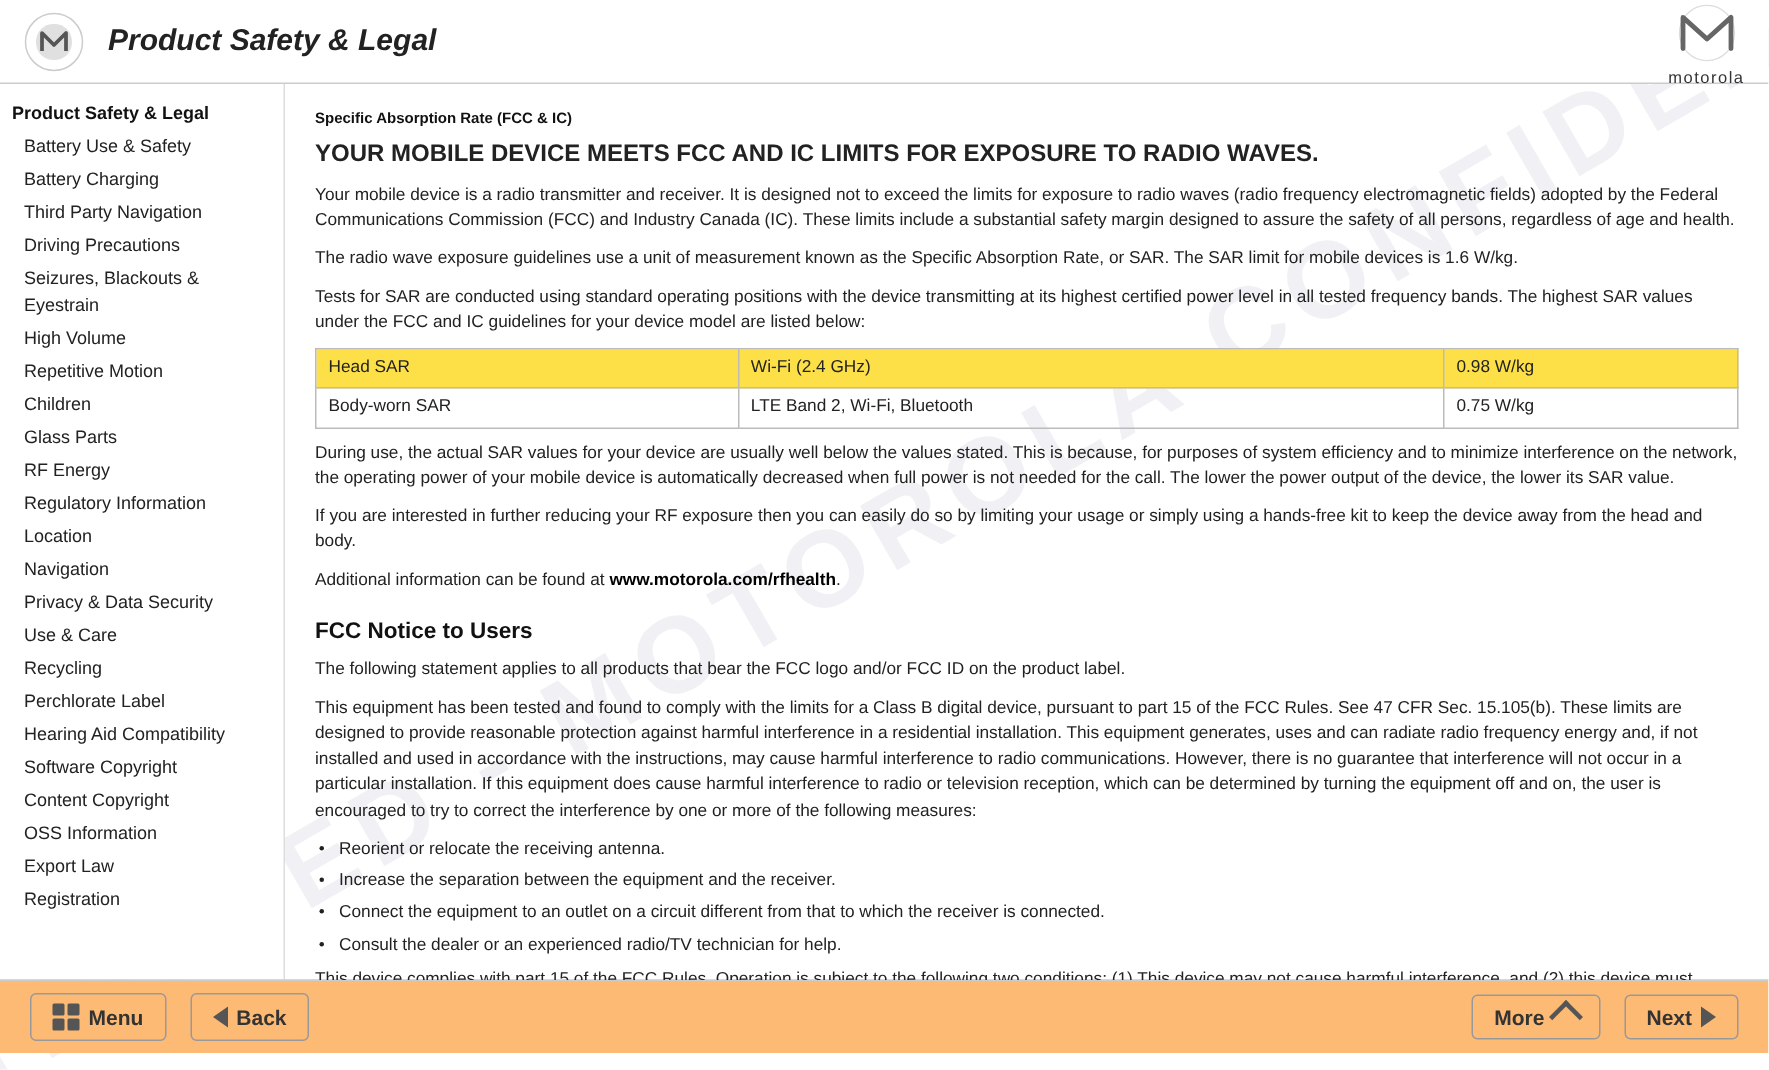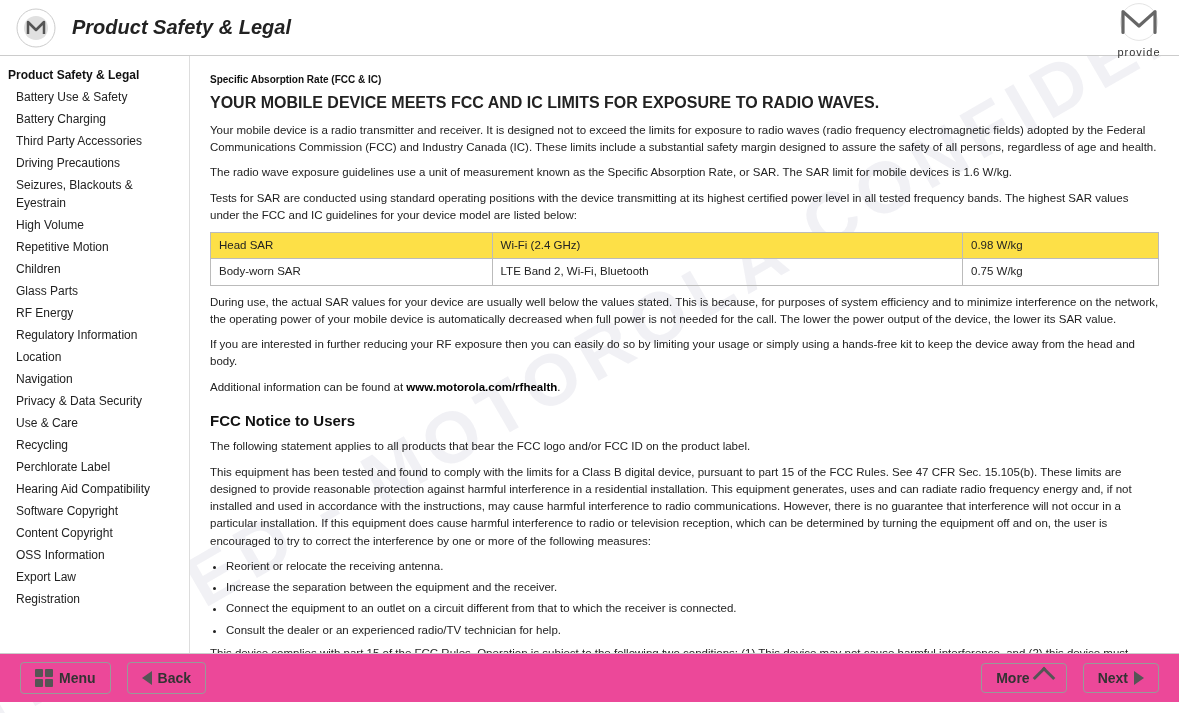--- a/index.html
+++ b/index.html
@@ -159,21 +159,21 @@
     }
 
     
     .footer-nav {
       display: flex;
       justify-content: space-between;
       align-items: center;
       height: 49px;
       border-top: 1px solid #ccc;
       padding: 0 20px;
-      background: #ec4899;
+      background: #fdba74;
       position: relative;
       z-index: 1;
     }
     .footer-btn {
       display: flex;
       align-items: center;
       gap: 6px;
       background: none;
       border: 1px solid #999;
       border-radius: 4px;
@@ -232,33 +232,33 @@
       <path d="M20 8 C13 8, 8 13, 8 20 C8 27, 13 32, 20 32 C27 32, 32 27, 32 20 C32 13, 27 8, 20 8Z" fill="#e0e0e0"></path>
       <path d="M12 26 L12 14 L20 22 L28 14 L28 26" fill="none" stroke="#555" stroke-width="2.5" stroke-linejoin="round"></path>
     </svg>
   </div>
   <div class="header-title">Product Safety &amp; Legal</div>
   <div class="motorola-logo">
     <svg class="motorola-m" viewBox="0 0 60 50" xmlns="http://www.w3.org/2000/svg">
       <circle cx="30" cy="25" r="23" fill="#fff" stroke="#ddd" stroke-width="1"></circle>
       <path d="M10 38 L10 12 L30 30 L50 12 L50 38" fill="none" stroke="#666" stroke-width="4" stroke-linejoin="round" stroke-linecap="round"></path>
     </svg>
-    <span class="motorola-text">provide</span>
+    <span class="motorola-text">motorola</span>
   </div>
 </div>
 
 <div class="watermark">RESTRICTED - MOTOROLA CONFIDENTIAL</div>
 
 <div class="main-layout">
 
   <div class="sidebar">
     <div class="sidebar-section-title">Product Safety &amp; Legal</div>
     <div class="sidebar-item">Battery Use &amp; Safety</div>
     <div class="sidebar-item">Battery Charging</div>
-    <div class="sidebar-item">Third Party Accessories</div>
+    <div class="sidebar-item">Third Party Navigation</div>
     <div class="sidebar-item">Driving Precautions</div>
     <div class="sidebar-item">Seizures, Blackouts &amp; Eyestrain</div>
     <div class="sidebar-item">High Volume</div>
     <div class="sidebar-item">Repetitive Motion</div>
     <div class="sidebar-item">Children</div>
     <div class="sidebar-item">Glass Parts</div>
     <div class="sidebar-item">RF Energy</div>
     <div class="sidebar-item">Regulatory Information</div>
     <div class="sidebar-item">Location</div>
     <div class="sidebar-item">Navigation</div>

